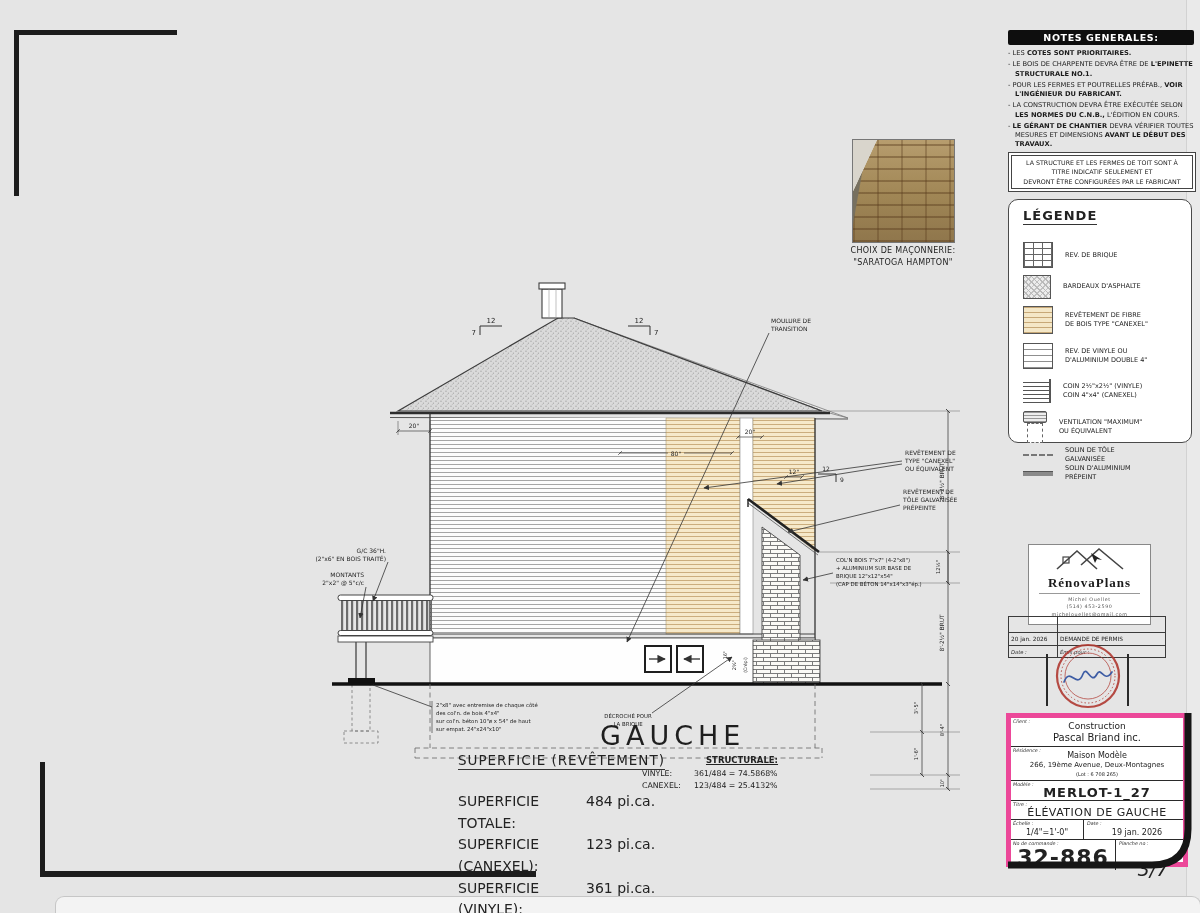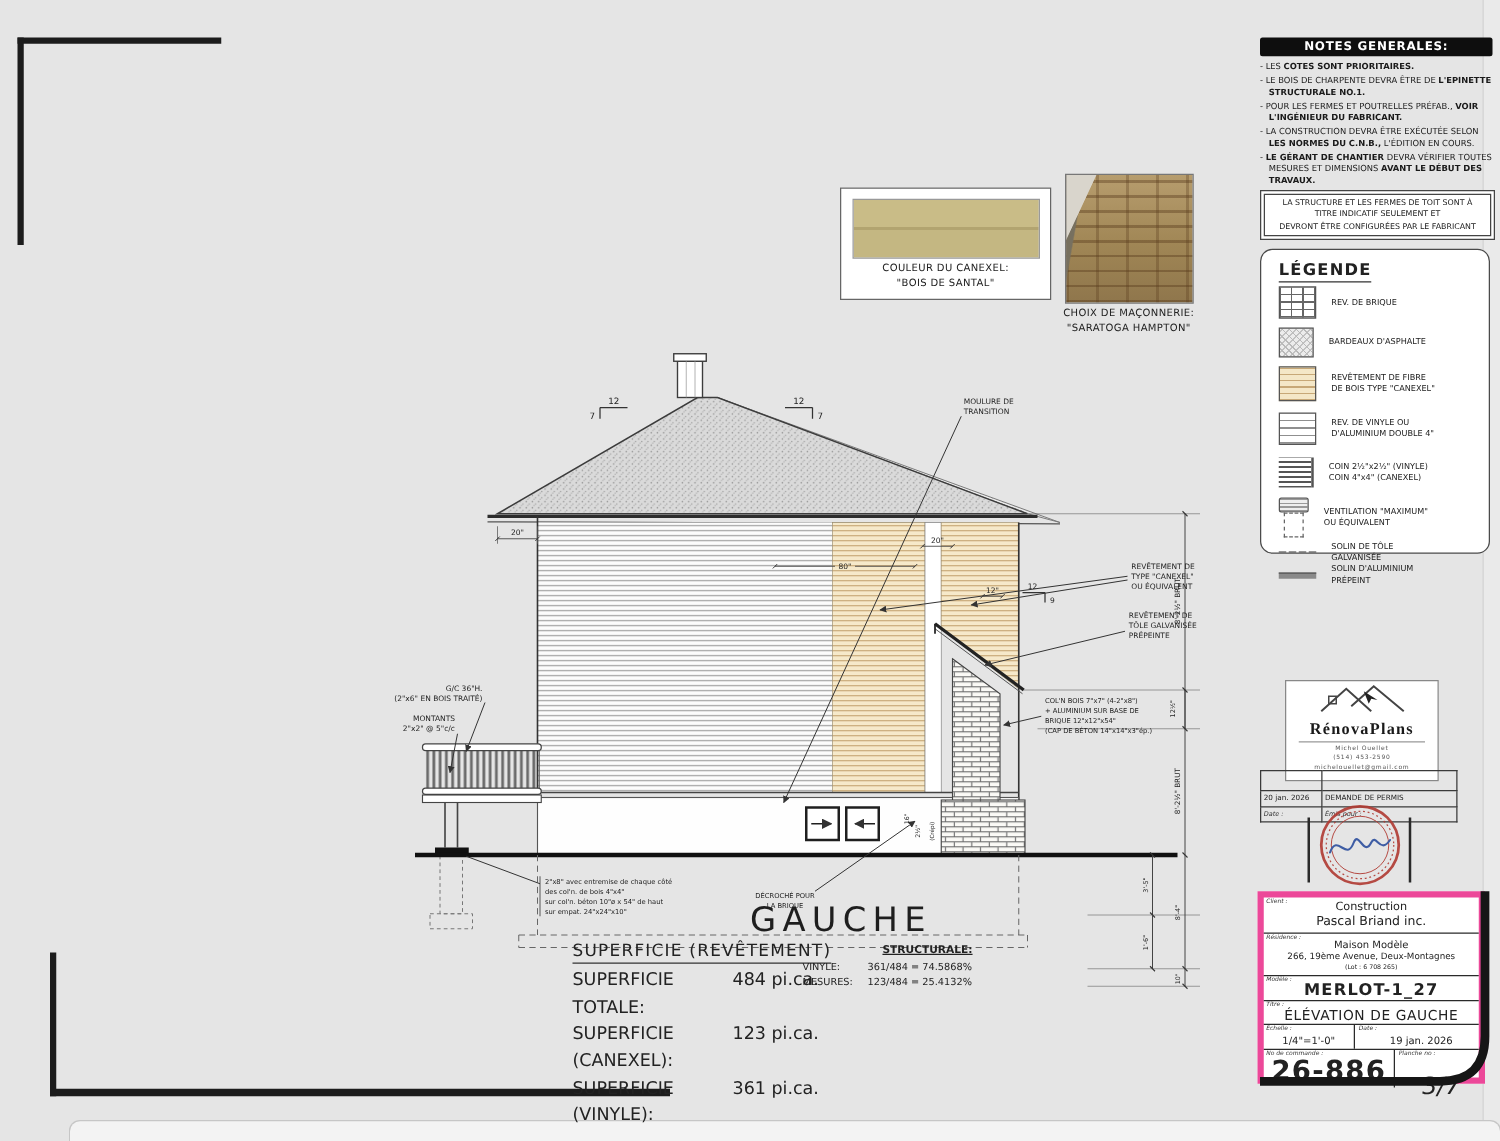--- a/index.html
+++ b/index.html
@@ -20,21 +20,21 @@
   .notes-list{margin-top:4px;font-size:6.7px;line-height:1.38;color:#1a1a1a;}
   .note-line{margin-bottom:2px;padding-left:7px;text-indent:-7px;}
   .note-line::before{content:"- ";}
   .b{font-weight:bold;}
   .indicative{position:absolute;left:1008px;top:152px;width:186px;border:1px solid #444;background:#fff;}
   .indicative-inner{margin:2px;border:1px solid #444;padding:2px 1px;text-align:center;font-size:6.3px;line-height:1.5;}
   
   .legende{position:absolute;left:1008px;top:199px;width:184px;height:244px;border:1.5px solid #4a4a4a;
            border-radius:10px;background:#fff;box-sizing:border-box;padding:5px 0 0 14px;}
   .legende-title{display:inline-block;font-size:13px;font-weight:bold;letter-spacing:1px;
-                 border-bottom:1.5px solid #333;padding-bottom:1px;margin-bottom:0;}
+                 border-bottom:1.5px solid #333;padding-bottom:1px;margin-bottom:14px;}
   .leg-row{display:flex;align-items:center;}
   .leg-row .sw{flex:none;margin-right:12px;}
   .leg-label{font-size:6.5px;line-height:1.35;}
   .row-asphalt{height:31px}.row-brick{height:32px}.row-canexel{height:36px}.row-vinyl{height:36px}
   .row-corner{height:34px}.row-vent{height:38px}.row-dash{height:18px}.row-solid{height:18px}
   .sw-asphalt{width:26px;height:22px;border:1px solid #555;background:
       repeating-linear-gradient(45deg,#b9b9b9 0 1px,transparent 1px 4px),
       repeating-linear-gradient(-45deg,#c2c2c2 0 1px,transparent 1px 4px),#ececec;}
   .sw-brick{width:28px;height:24px;border:1px solid #555;background:
       repeating-linear-gradient(0deg,#666 0 1px,transparent 1px 6px),
@@ -60,21 +60,21 @@
   .masonry-photo{position:absolute;left:852px;top:139px;width:101px;height:102px;border:1px solid #777;background:
       linear-gradient(115deg,#d9d5cc 0 16%,rgba(0,0,0,0) 16.5%),
       linear-gradient(100deg,#77705f 6% 12%,rgba(0,0,0,0) 13%),
       repeating-linear-gradient(0deg,rgba(85,55,25,.4) 0 2px,transparent 2px 12px),
       repeating-linear-gradient(90deg,rgba(85,55,25,.3) 0 2px,transparent 2px 24px),
       linear-gradient(180deg,#b79d6e,#a08655 55%,#8f764c);}
   .masonry-cap{position:absolute;left:818px;width:170px;text-align:center;font-size:8px;letter-spacing:.3px;}
   
   .sup{position:absolute;left:458px;top:750px;width:250px;}
   .sup-title{font-size:13.5px;letter-spacing:1px;border-bottom:1.5px solid #333;display:inline-block;
-             padding-bottom:1px;margin-bottom:3px;color:#222;}
+             padding-bottom:1px;margin-bottom:21px;color:#222;}
   .sup-row{display:flex;font-size:14px;line-height:1.55;}
   .sup-row .lab{width:128px;}
   .pct{position:absolute;left:642px;top:755px;width:200px;}
   .pct-title{font-size:8.5px;font-weight:bold;text-decoration:underline;text-align:center;margin-bottom:3px;}
   .pct-row{display:flex;font-size:7.8px;line-height:1.6;}
   .pct-row .lab{width:52px;}
   
   .renova{position:absolute;left:1028px;top:544px;width:123px;height:81px;border:1px solid #888;background:#fff;
           text-align:center;box-sizing:border-box;}
   .renova-name{font-family:"Liberation Serif",serif;font-size:13px;font-weight:bold;letter-spacing:1px;color:#1a1a1a;}
@@ -181,25 +181,20 @@
         <div class="leg-row row-solid">
           <div class="sw sw-solid"></div>
           <div class="leg-label">
             <div>SOLIN D'ALUMINIUM</div>
             <div>PRÉPEINT</div>
           </div>
         </div>
       </div>
 </div>
 
-<div class="canexel-box">
-  <div class="canexel-swatch"></div>
-  <div class="canexel-cap" style="top:59px">COULEUR DU CANEXEL:</div>
-  <div class="canexel-cap" style="top:71px">"BOIS DE SANTAL"</div>
-</div>
 <div class="masonry-photo"></div>
 <div class="masonry-cap" style="top:246px">CHOIX DE MAÇONNERIE:</div>
 <div class="masonry-cap" style="top:258px">"SARATOGA HAMPTON"</div>
 
 <svg class="draw" width="740" height="575" viewBox="0 0 740 575">
   <defs>
     <pattern id="pRoof" width="5" height="5" patternUnits="userSpaceOnUse">
       <rect width="5" height="5" fill="#dadada"></rect>
       <circle cx="1" cy="1.2" r="0.6" fill="#969696"></circle>
           <circle cx="3.4" cy="3.2" r="0.6" fill="#a5a5a5"></circle>
@@ -418,21 +413,21 @@
       </div>
 </div>
 <div class="pct">
   <div class="pct-title">STRUCTURALE:</div>
   <div>
         <div class="pct-row">
           <span class="lab">VINYLE:</span>
           <span>361/484 = 74.5868%</span>
         </div>
         <div class="pct-row">
-          <span class="lab">MESURES:</span>
+          <span class="lab">CANEXEL:</span>
           <span>123/484 = 25.4132%</span>
         </div>
       </div>
 </div>
 
 <div class="renova">
   <svg width="70" height="26" viewBox="0 0 70 26">
     <polyline points="2,24 22,6 42,24" fill="none" stroke="#444" stroke-width="1.6"></polyline>
     <polyline points="26,20 44,4 68,24" fill="none" stroke="#444" stroke-width="1.6"></polyline>
     <rect x="8" y="12" width="6" height="6" fill="none" stroke="#444" stroke-width="1.2"></rect>
@@ -493,21 +488,21 @@
   </div>
   <div class="trow" style="height:20px">
     <span class="tlabel">Échelle :</span>
     <div class="abs" style="left:0;top:8px;width:72px;text-align:center;font-size:8px">1/4"=1'-0"</div>
     <div class="tsplit" style="left:72px"></div>
     <span class="tlabel" style="left:76px">Date :</span>
     <div class="abs" style="left:72px;top:8px;width:108px;text-align:center;font-size:8px">19 jan. 2026</div>
   </div>
   <div class="trow" style="height:30px;border-bottom:none">
     <span class="tlabel">No de commande :</span>
-    <div class="abs" style="left:0;top:5px;width:104px;text-align:center;font-size:22px;font-weight:600;letter-spacing:1px">26-886</div>
+    <div class="abs" style="left:0;top:5px;width:104px;text-align:center;font-size:22px;font-weight:600;letter-spacing:1px">32-886</div>
     <div class="tsplit" style="left:104px"></div>
     <span class="tlabel" style="left:108px">Planche no :</span>
     <div class="abs" style="left:104px;top:18px;width:76px;text-align:center;font-size:19px;font-style:italic">3/7</div>
   </div>
 </div>
 
 <svg class="abs" style="left:1000px;top:711px" width="196" height="162" viewBox="0 0 196 162">
   <path d="M188,2 L188,118 Q188,154 152,154 L8,154" fill="none" stroke="#161616" stroke-width="7"></path>
 </svg>
 

